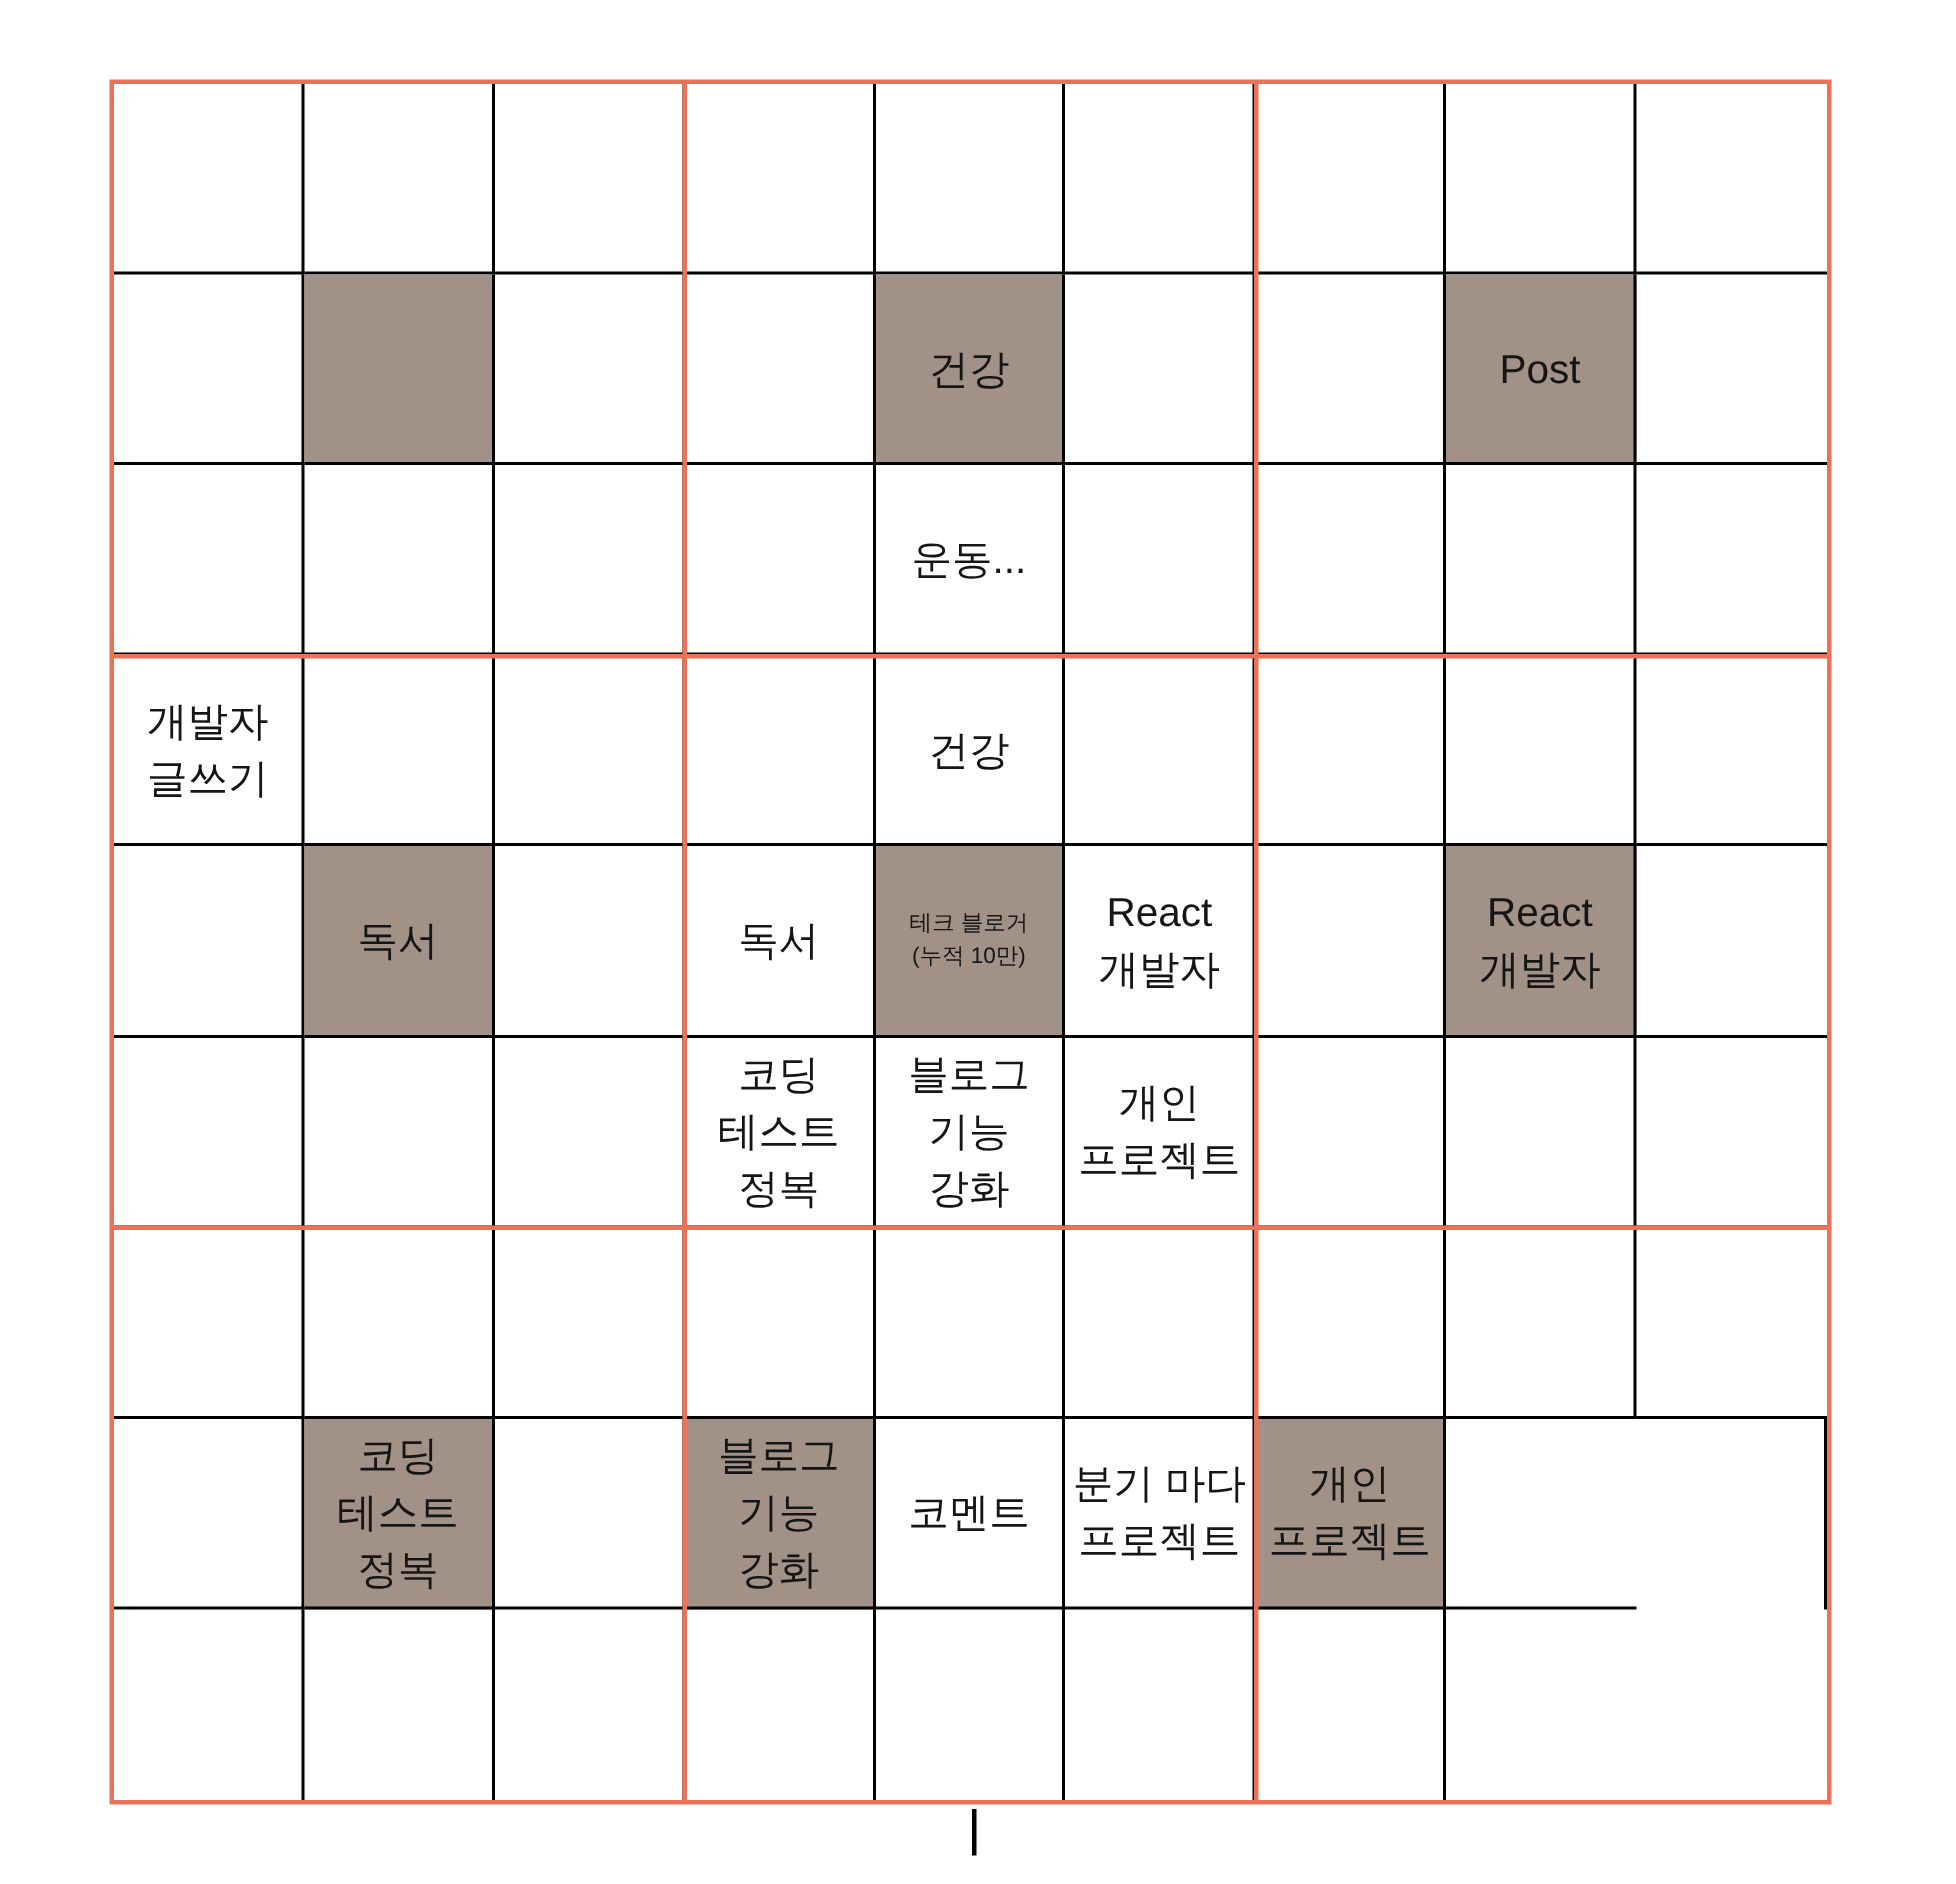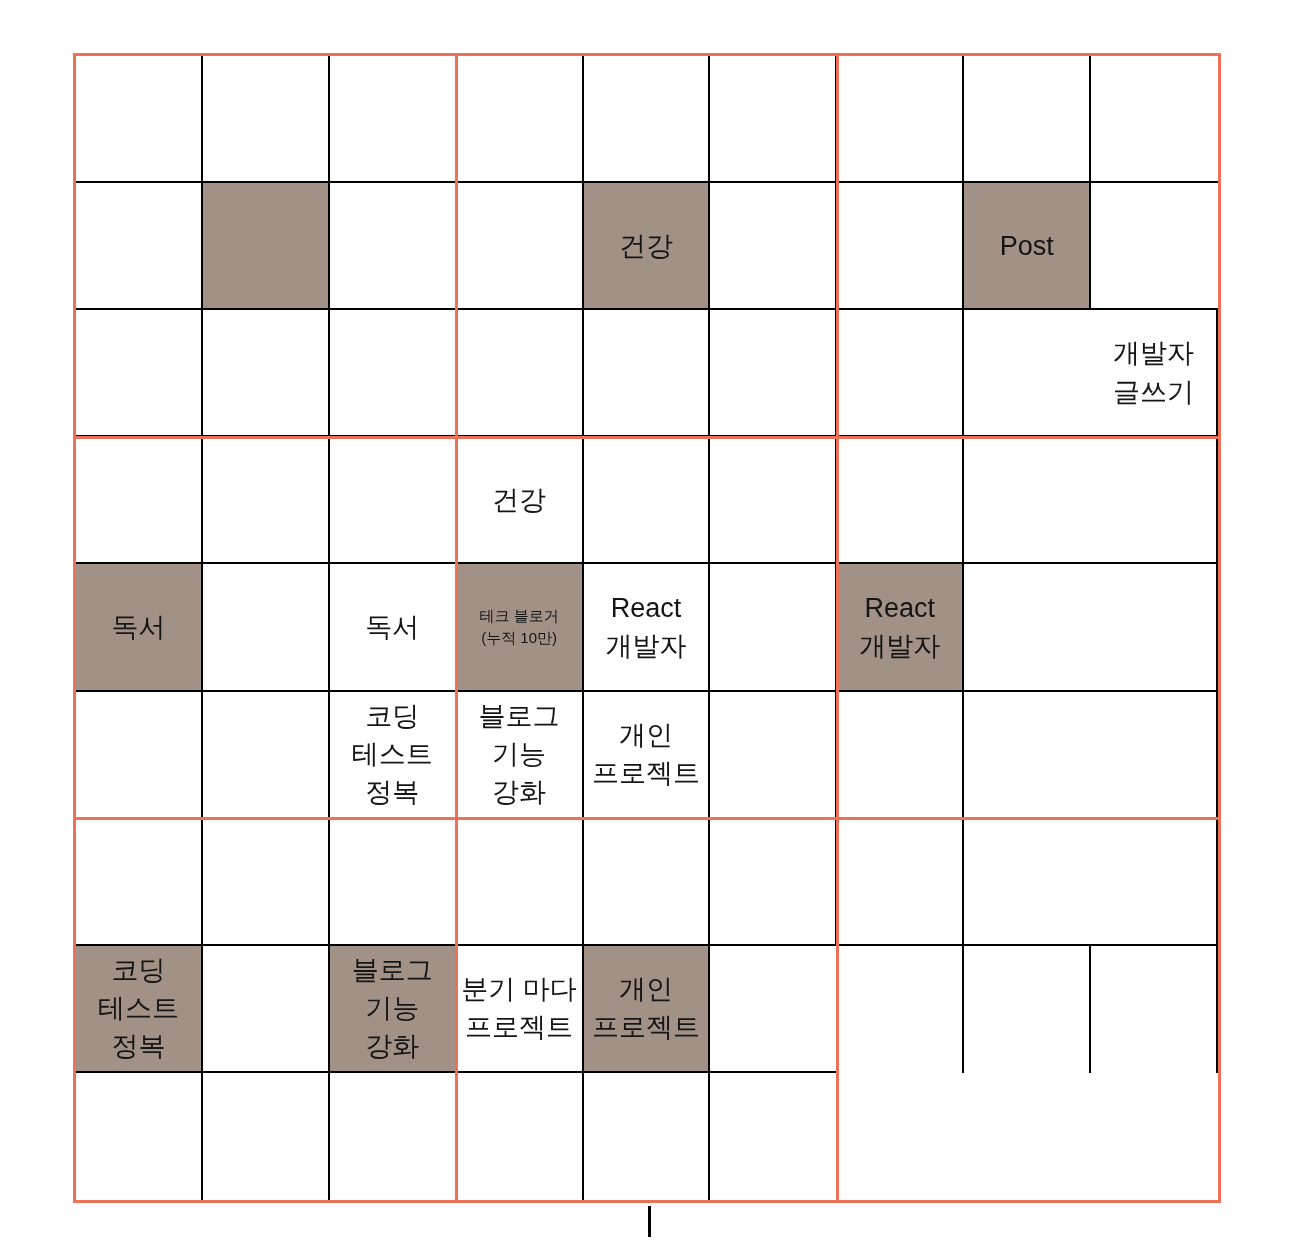--- a/index.html
+++ b/index.html
@@ -92,20 +92,21 @@
         <div class="cell"></div>
         <div class="cell filled">건강</div>
         <div class="cell"></div>
         <div class="cell"></div>
         <div class="cell filled">Post</div>
         <div class="cell last-col"></div>
         <div class="cell"></div>
         <div class="cell"></div>
         <div class="cell"></div>
         <div class="cell"></div>
+        <div class="cell">운동...</div>
         <div class="cell"></div>
         <div class="cell"></div>
         <div class="cell"></div>
         <div class="cell last-col"></div>
         <div class="cell">개발자
 글쓰기</div>
         <div class="cell"></div>
         <div class="cell"></div>
         <div class="cell"></div>
         <div class="cell">건강</div>
@@ -149,20 +150,21 @@
         <div class="cell"></div>
         <div class="cell last-col"></div>
         <div class="cell"></div>
         <div class="cell filled">코딩
 테스트
 정복</div>
         <div class="cell"></div>
         <div class="cell filled">블로그
 기능
 강화</div>
+        <div class="cell">코멘트</div>
         <div class="cell">분기 마다
 프로젝트</div>
         <div class="cell filled">개인
 프로젝트</div>
         <div class="cell last-col"></div>
         <div class="cell last-row"></div>
         <div class="cell last-row"></div>
         <div class="cell last-row"></div>
         <div class="cell last-row"></div>
         <div class="cell last-row"></div>

